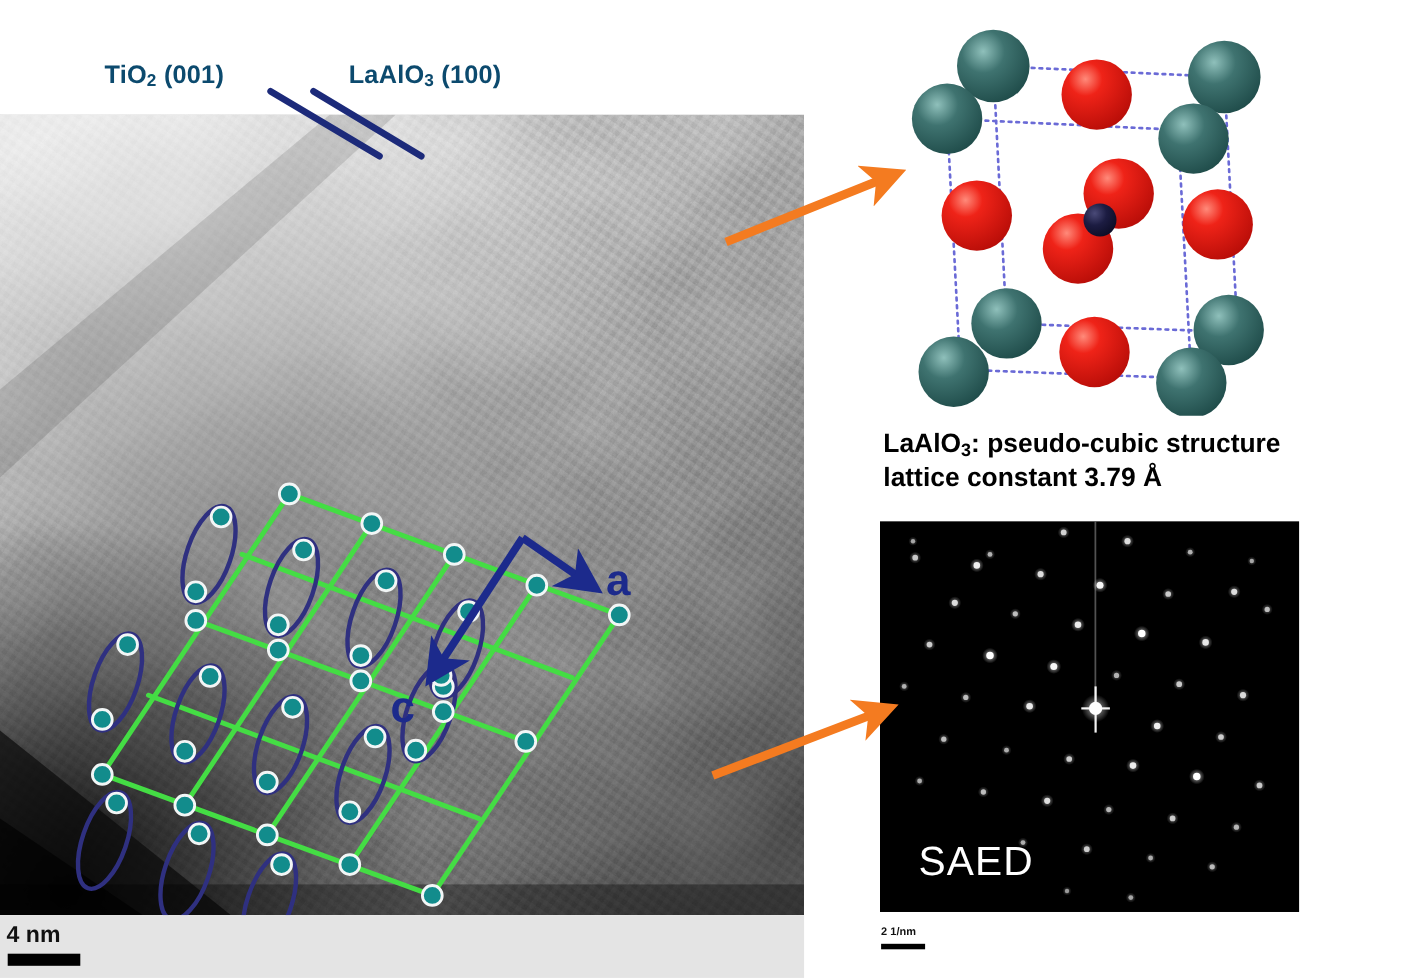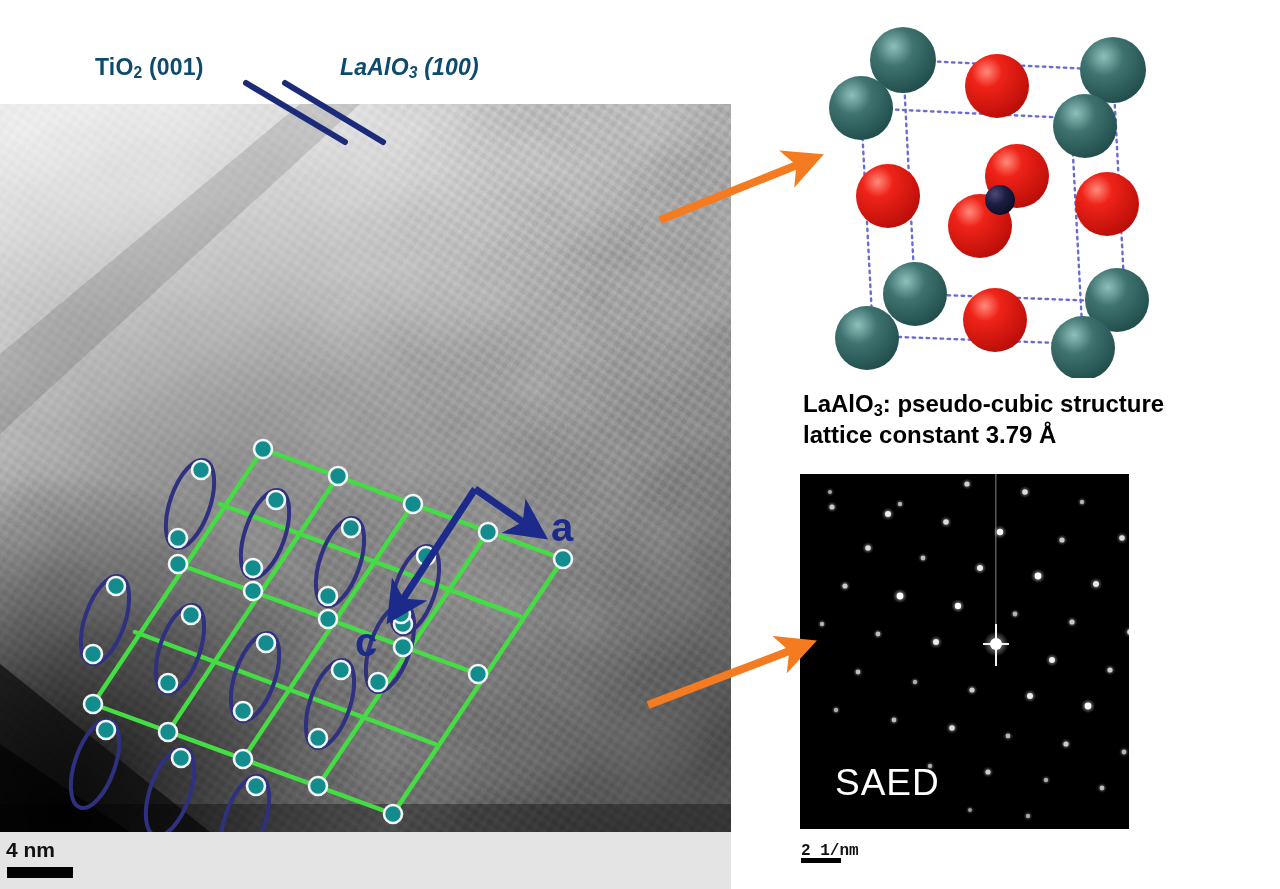--- a/index.html
+++ b/index.html
@@ -31,21 +31,21 @@
     font-size: 23px;
     color: #0c4a6e;
     white-space: nowrap;
     letter-spacing: 0.2px;
   }
   .top-label sub {
     font-size: 0.68em;
     vertical-align: -0.22em;
   }
   #label-tio2 { left: 95px; top: 54px; }
-  #label-lao  { left: 340px; top: 54px; font-style: italic; }
+  #label-lao  { left: 317px; top: 54px; }
 
   
   .tem-panel {
     position: absolute;
     left: 0;
     top: 104px;
     width: 731px;
     height: 728px;
     overflow: hidden;
   }
@@ -99,42 +99,42 @@
     line-height: 1.28;
     color: #000000;
   }
   #crystal-caption sub { font-size: 0.68em; vertical-align: -0.22em; }
 
   
   .saed-panel {
     position: absolute;
     left: 800px;
     top: 474px;
-    width: 329px;
+    width: 381px;
     height: 355px;
     background: #000000;
     overflow: hidden;
   }
   #saed-text {
     position: absolute;
     left: 35px;
     top: 288px;
     font-family: "Liberation Sans", sans-serif;
     font-size: 37px;
     color: #ffffff;
     letter-spacing: 1px;
     z-index: 4;
   }
   #saed-scale-text {
     position: absolute;
     left: 801px;
     top: 842px;
-    font-family: Liberation Mono, monospace;
+    font-family: Liberation Sans, sans-serif;
     font-weight: bold;
-    font-size: 16px;
+    font-size: 10px;
     color: #111111;
   }
   #saed-scale-bar {
     position: absolute;
     left: 801px;
     top: 858px;
     width: 40px;
     height: 5px;
     background: #000000;
   }

